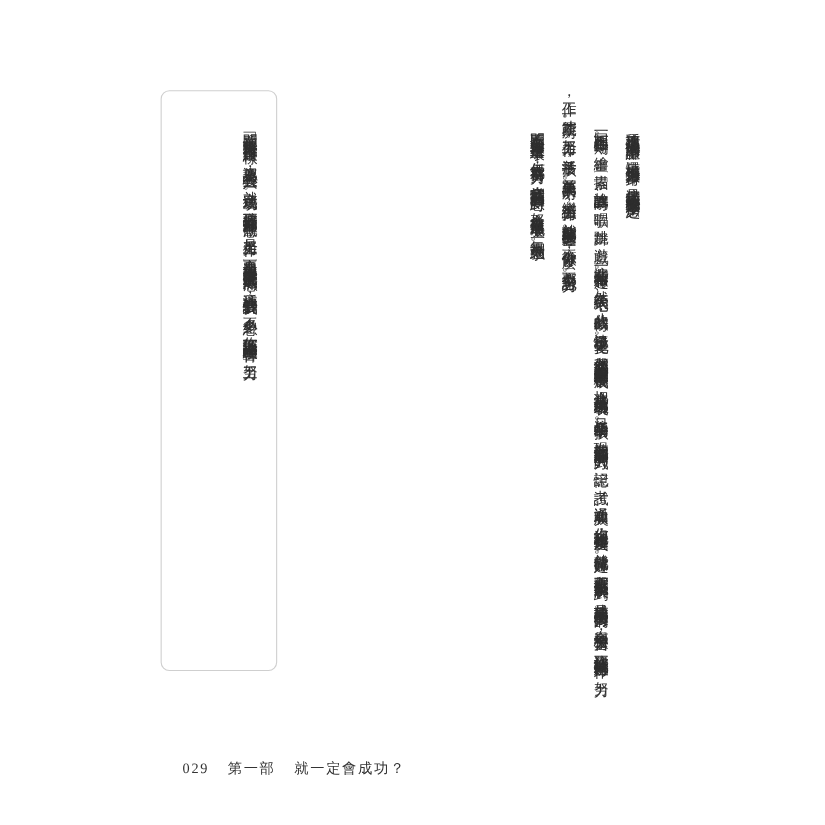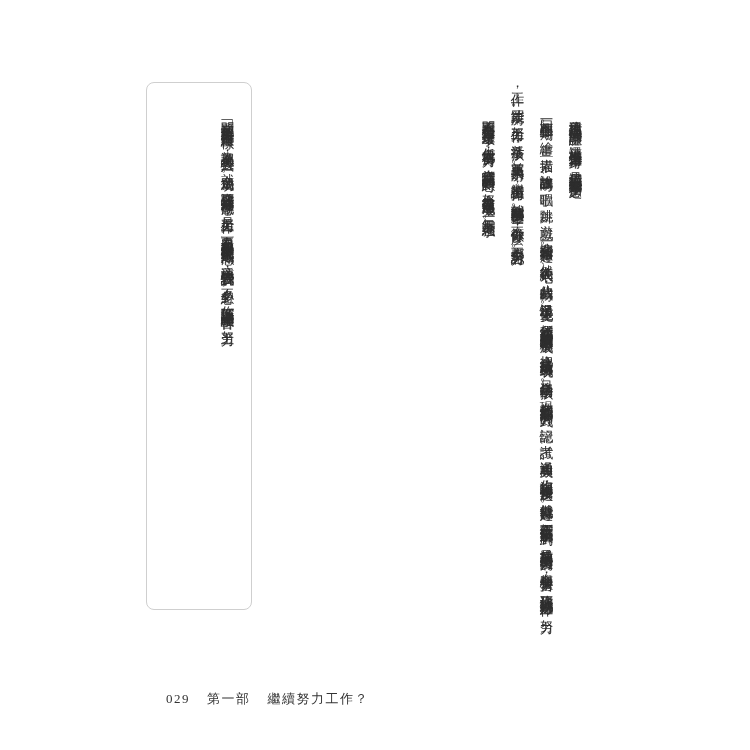--- a/index.html
+++ b/index.html
@@ -78,16 +78,16 @@
     <p>問題不在於努力工作本身是壞事，任何人都需要努力，當我們追隨自己的夢想時，努力往往會自然而然地發生，無需刻意強求。</p>
   </main>
 
   <aside class="callout-box">
     <p>問題在於把「努力工作」當作最終目標，認為只要全心投入，就一定會成功。導致我們被灌輸一種觀念：是努力工作，而不是追尋夢想本身能帶來真正的滿足感。這種心態告訴我們，不必多想。你該低下頭來繼續埋頭苦幹。努力工</p>
   </aside>
 
   <footer class="footer">
     <span>029</span>
     <span>第一部</span>
-    <span>繼續努力工作？</span>
+    <span>就一定會成功？</span>
   </footer>
 
 </div>
 
 </body></html>

